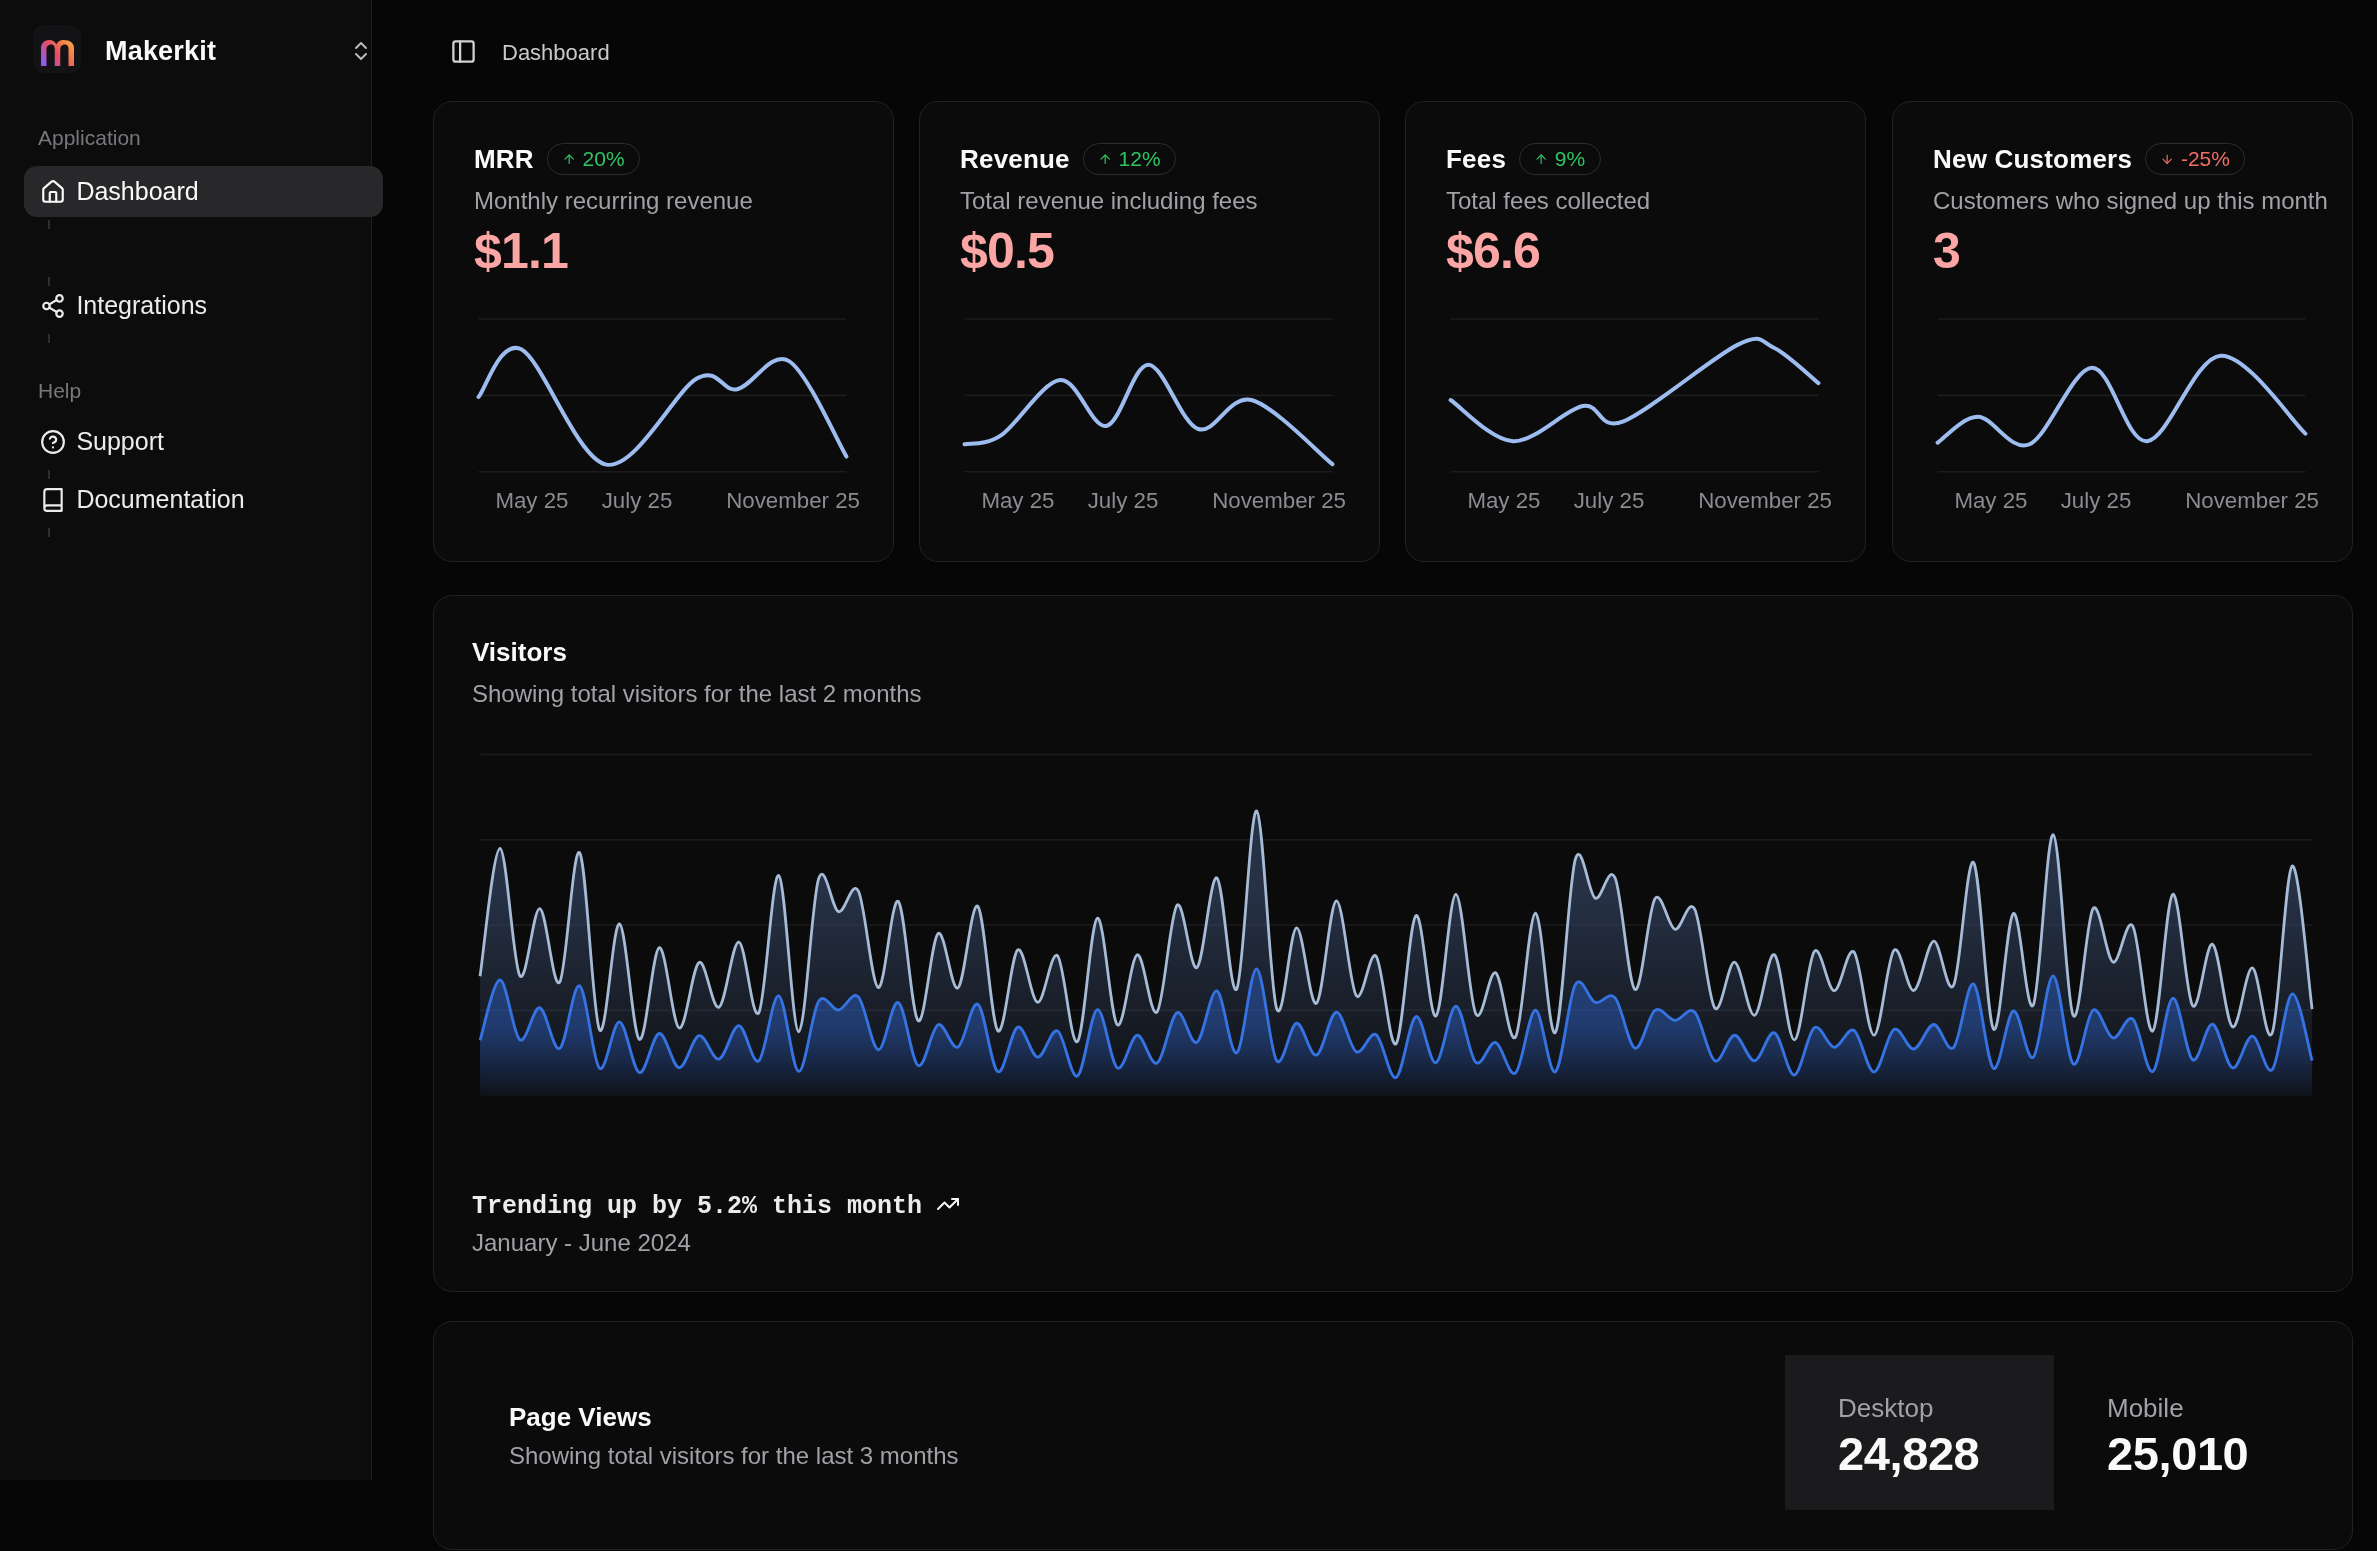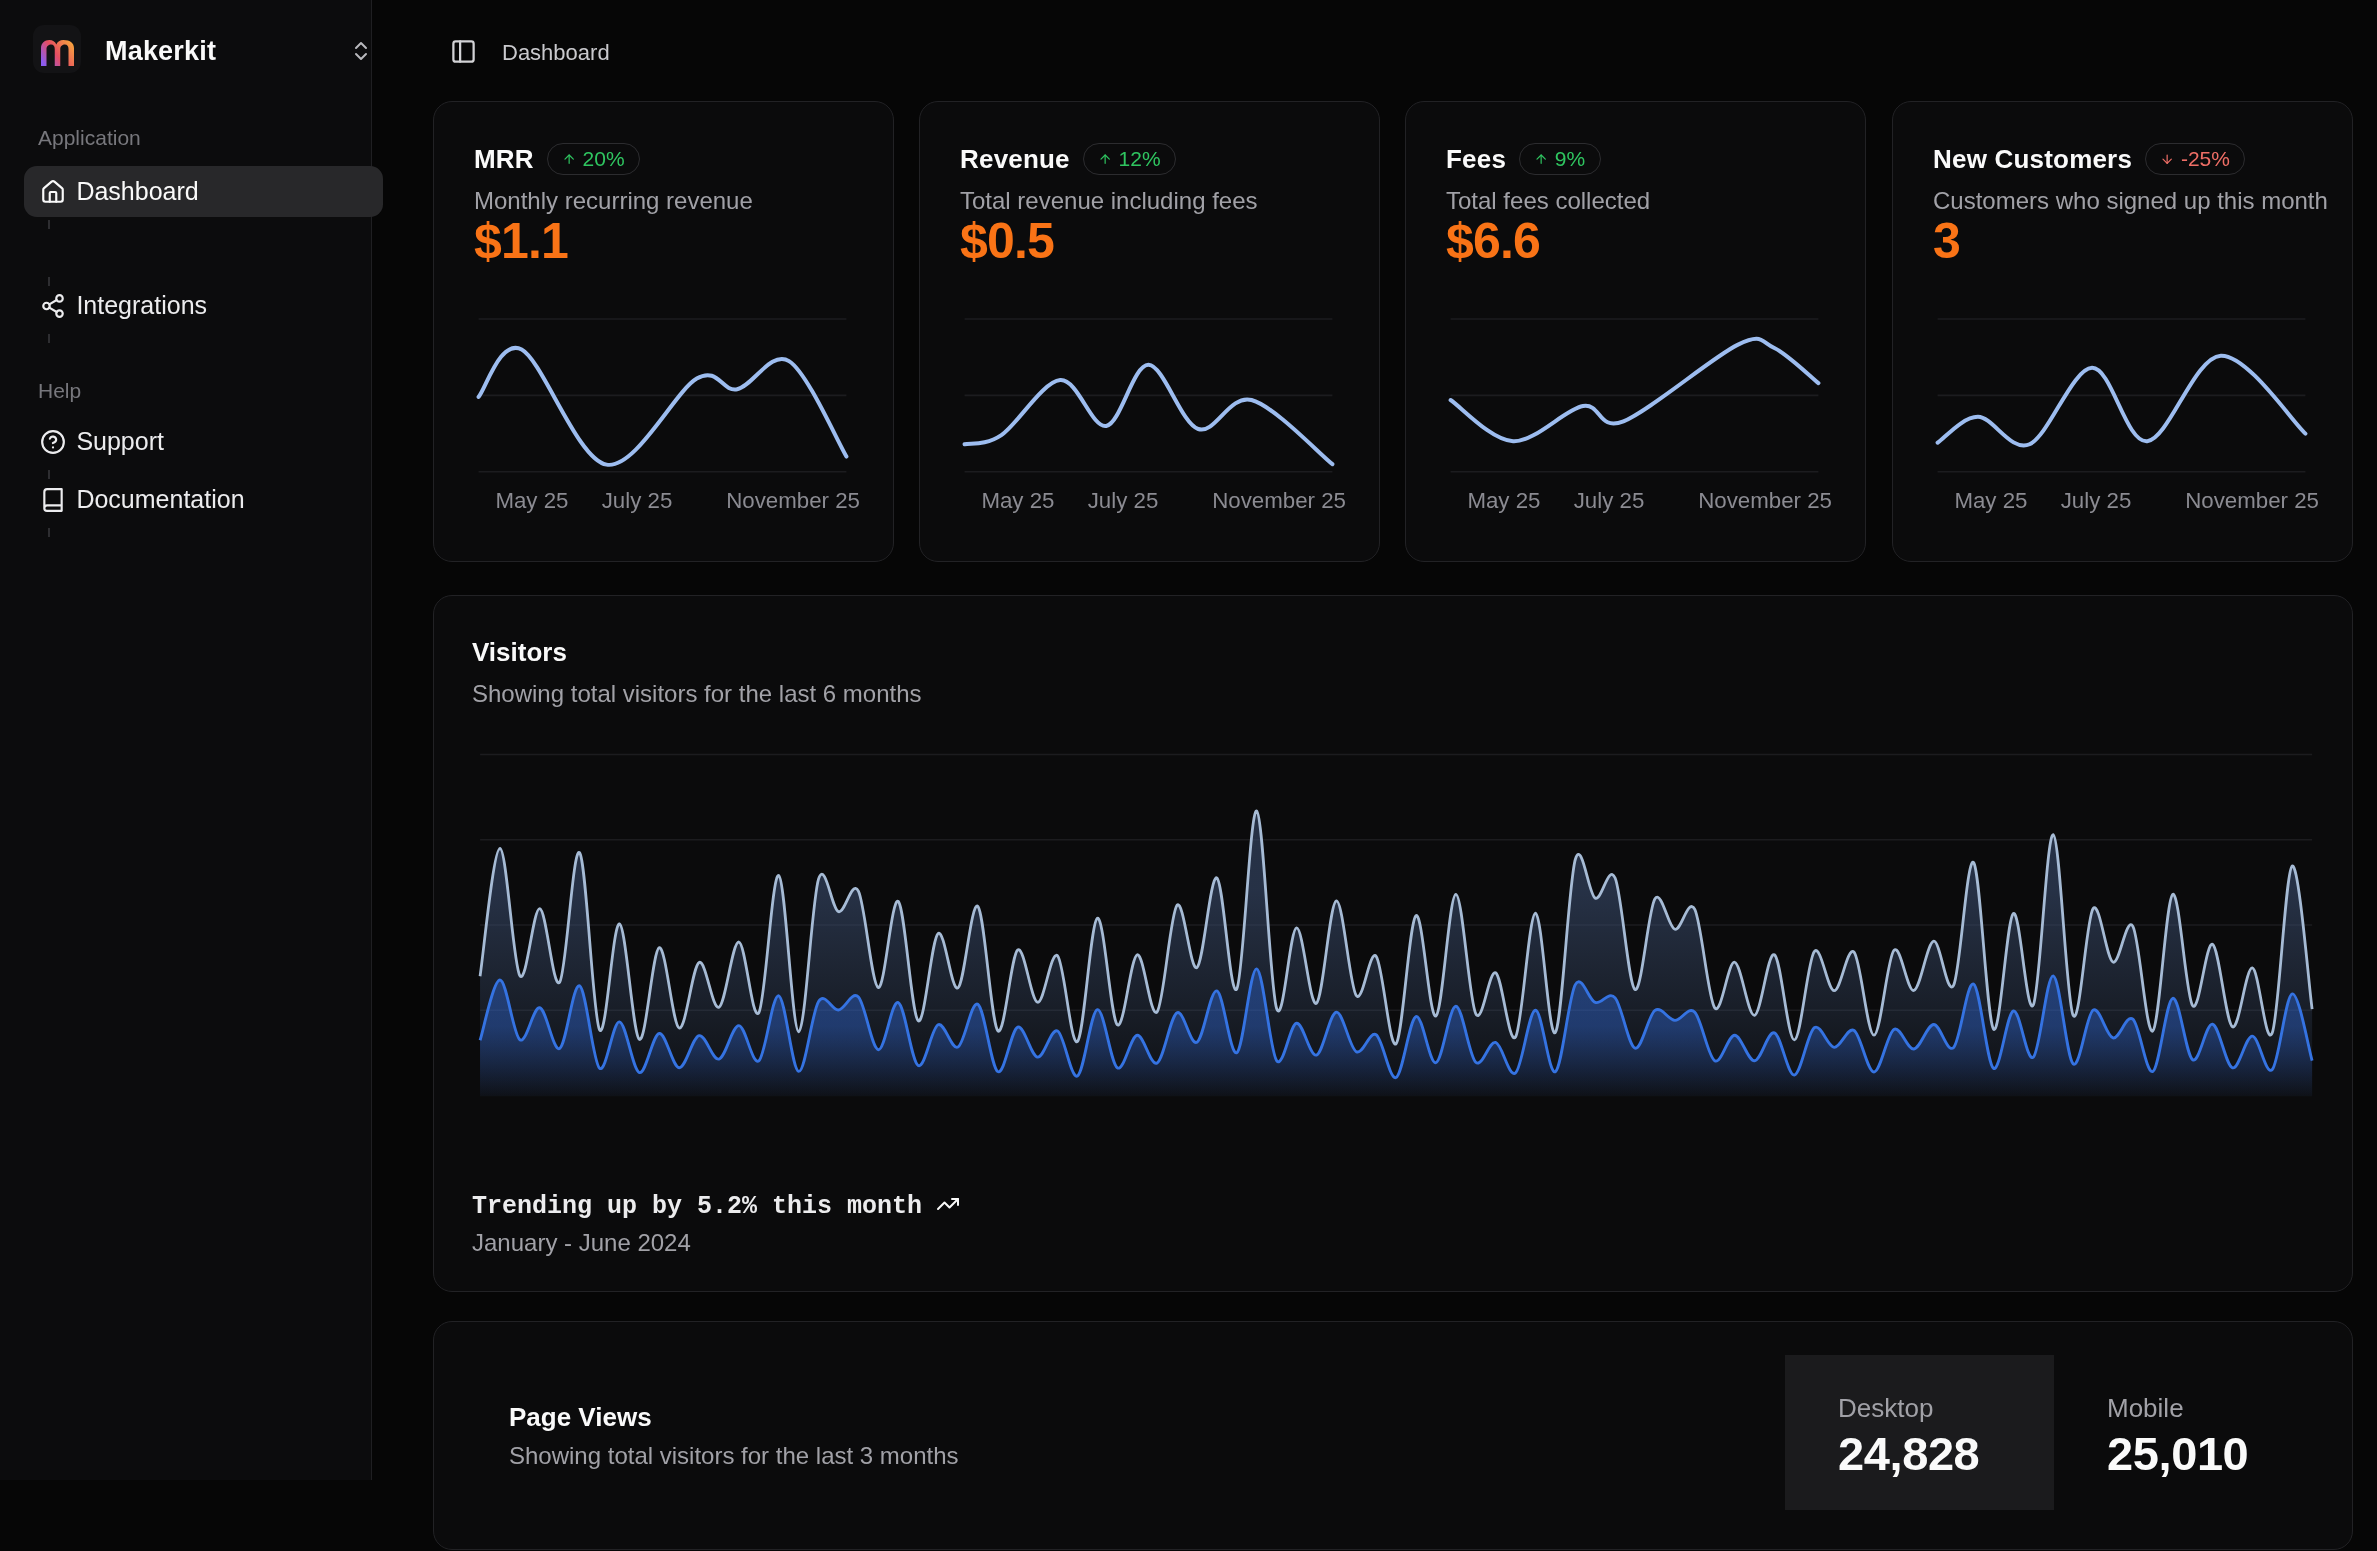--- a/index.html
+++ b/index.html
@@ -18,21 +18,21 @@
   .hdr-icon { position:absolute; left:450px; top:38px; color:#d2d2d5; }
   .hdr-title { position:absolute; left:502px; top:40px; font-size:22px; color:#c9c9cd; }
   .card { position:absolute; background:#0b0b0c; border:1.6px solid #222225; border-radius:19px; }
   .sc { top:101px; width:461px; height:461px; }
   .sc-head { position:absolute; left:40px; top:41px; display:flex; align-items:center; gap:12.8px; }
   .sc-title { font-size:26px; font-weight:600; color:#fafafa; letter-spacing:0.2px; }
   .badge { display:inline-flex; align-items:center; gap:6.4px; height:32px; padding:0 14.3px; border:1.6px solid #2c2c2f; border-radius:796px; font-size:21px; }
   .badge.up { color:#2fc560; }
   .badge.down { color:#ef6e66; }
   .sc-sub { position:absolute; left:40px; top:87px; line-height:1; font-size:24px; color:#a1a1a7; }
-  .sc-val { position:absolute; left:40px; top:114px; line-height:1; font-size:50px; font-weight:700; letter-spacing:-0.8px; color:#f97316; }
+  .sc-val { position:absolute; left:40px; top:124px; line-height:1; font-size:50px; font-weight:700; letter-spacing:-0.8px; color:#fca5a5; }
   .axis-label { font-size:28px; fill:#8b8b92; text-anchor:middle; font-family:"Liberation Sans",sans-serif; }
   .bigcard { left:433px; width:1920px; }
   .v-title { position:absolute; left:38px; top:41px; font-size:26px; font-weight:600; color:#fafafa; }
   .v-sub { position:absolute; left:38px; top:84px; font-size:24px; color:#a1a1a7; }
   .v-trend { position:absolute; left:38px; top:596px; font-size:25px; font-weight:600; color:#ececee; display:flex; align-items:flex-start; gap:13.5px;font-family:Liberation Mono, monospace; }
   .v-range { position:absolute; left:38px; top:633px; font-size:24px; color:#a1a1a7; }
   .pv-title { position:absolute; left:75px; top:80px; font-size:26px; font-weight:600; color:#fafafa; }
   .pv-sub { position:absolute; left:75px; top:120px; font-size:24px; color:#a1a1a7; }
   .pv-box { position:absolute; left:1351px; top:33px; width:269px; height:155px; background:#1b1b1d; }
   .pv-label { font-size:26px; color:#a1a1a7; }
@@ -206,21 +206,21 @@
     <line x1="58" y1="467" x2="520" y2="467" stroke="#1c1c1f" stroke-width="2"></line>
     <path d="M58.0 430.5C66.5 425.1 89.6 397.6 108.8 397.9C128.1 398.2 149.6 442.7 173.5 432.4C197.4 422.2 227.4 337.1 252.0 336.4C276.7 335.8 294.4 431.2 321.3 428.6C348.3 426.0 380.6 322.7 413.7 321.1C446.9 319.5 502.3 402.7 520.0 419.0" stroke="#9dbdf0" stroke-width="5" stroke-linecap="round"></path>
     <text class="axis-label" x="125" y="512">May 25</text>
     <text class="axis-label" x="257" y="512">July 25</text>
     <text class="axis-label" x="453" y="512">November 25</text>
   </svg>
 </div>
 
 <div class="card bigcard" style="top:595px; height:697px;">
   <div class="v-title">Visitors</div>
-  <div class="v-sub">Showing total visitors for the last 6 months</div>
+  <div class="v-sub">Showing total visitors for the last 2 months</div>
   <svg width="1917" height="693" viewBox="0 0 2405 870" style="position:absolute;left:0;top:0;" fill="none">
     <defs>
       <linearGradient id="gd" x1="0" y1="0.28" x2="0" y2="1">
         <stop offset="0" stop-color="#3a4d70" stop-opacity="0.58"></stop>
         <stop offset="1" stop-color="#3e5273" stop-opacity="0.05"></stop>
       </linearGradient>
       <linearGradient id="gm" x1="0" y1="0.45" x2="0" y2="1">
         <stop offset="0" stop-color="#2e66d4" stop-opacity="0.42"></stop>
         <stop offset="1" stop-color="#2f6ae0" stop-opacity="0.03"></stop>
       </linearGradient>

